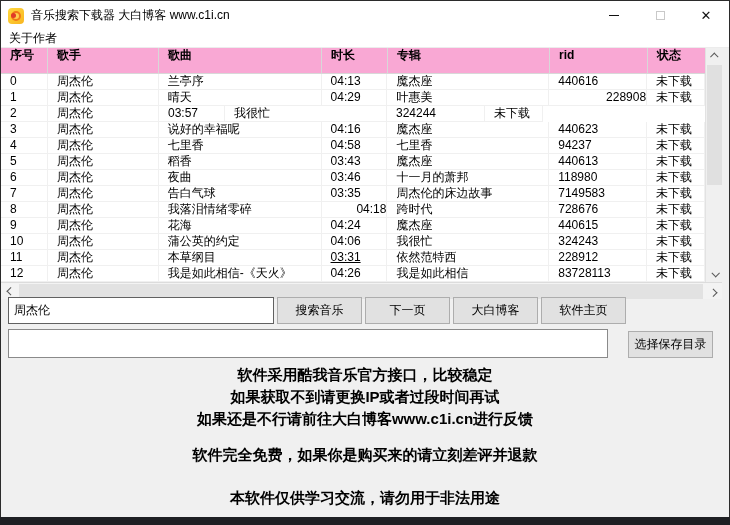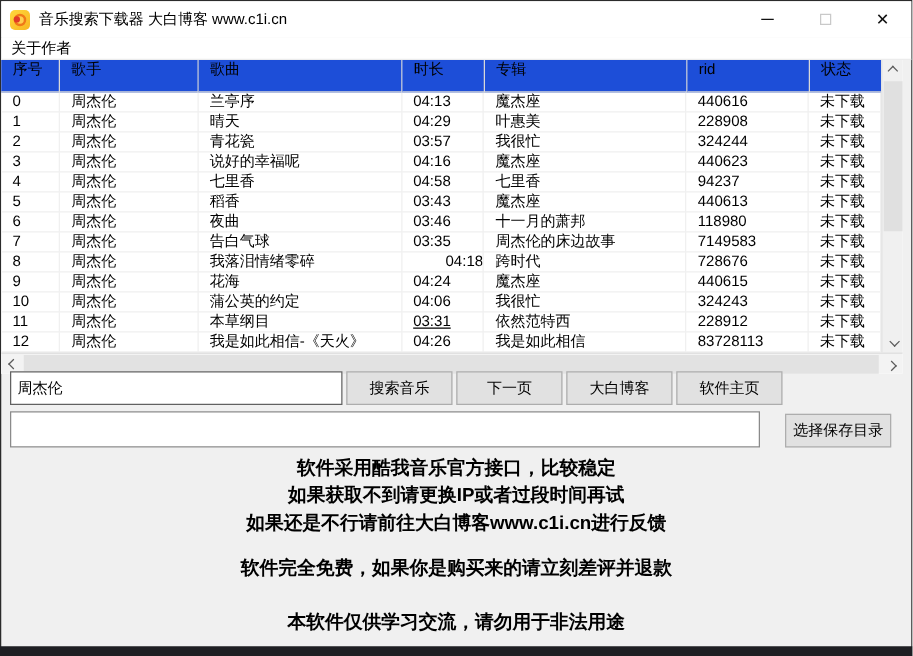--- a/index.html
+++ b/index.html
@@ -21,21 +21,21 @@
   .wc.max i { display:block; width:9px; height:9px; border:1px solid #c9c9c9; }
   .wc.close { font-size:13px; }
 
   
   .menubar { position:absolute; left:1px; top:30px; right:1px; height:18px; background:#ffffff; display:flex; align-items:center; border-bottom:1px solid #ececec; }
   .menu-item { font-size:12px; color:#000; padding:0 8px; }
 
   
   .table-wrap { position:absolute; left:1px; top:48px; width:721px; height:251px; background:#ffffff; }
   .thead { display:flex; height:26px; }
-  .hcell { font-size:12px; line-height:25px; padding-left:9px; border-right:1px solid #d8d8d8; border-bottom:1px solid #d8d8d8; white-space:nowrap; overflow:hidden; background:#1d4ed8; }
+  .hcell { font-size:12px; line-height:25px; padding-left:9px; border-right:1px solid #d8d8d8; border-bottom:1px solid #d8d8d8; white-space:nowrap; overflow:hidden; background:#f9a8d4;font-weight:bold; }
   .tbody { position:absolute; top:26px; left:0; right:17px; bottom:17px; overflow:hidden; }
   .trow { display:flex; height:16px; }
   .cell { font-size:12px; line-height:15px; padding-left:9px; white-space:nowrap; overflow:hidden; color:#000; }
   .trow .cell { border-right:1px solid #f0f0f0; border-bottom:1px solid #f0f0f0; height:16px; }
 
   
   .vscroll { position:absolute; top:0; right:0; width:17px; height:234px; background:#f0f0f0; border-left:1px solid #e2e2e2; }
   .vthumb { position:absolute; top:17px; left:1px; width:15px; height:120px; background:#e0e0e0; }
   .sarrow { position:absolute; left:0; width:17px; height:16px; display:flex; align-items:center; justify-content:center; }
   .chev { width:6px; height:6px; border-left:1px solid #5a5a5a; border-top:1px solid #5a5a5a; }
@@ -108,27 +108,26 @@
           <div class="cell" style="width: 162px;">魔杰座</div>
           <div class="cell" style="width: 98px;">440616</div>
           <div class="cell" style="width: 58px;">未下载</div>
         </div>
         <div class="trow">
           <div class="cell" style="width: 47px;">1</div>
           <div class="cell" style="width: 111px;">周杰伦</div>
           <div class="cell" style="width: 163px;">晴天</div>
           <div class="cell" style="width: 66px;">04:29</div>
           <div class="cell" style="width: 162px;">叶惠美</div>
-          <div class="cell" style="width: 98px;">228908</div>
+          <div class="cell" style="width: 98px; text-align: right;">228908</div>
           <div class="cell" style="width: 58px;">未下载</div>
         </div>
         <div class="trow">
           <div class="cell" style="width: 47px;">2</div>
           <div class="cell" style="width: 111px;">周杰伦</div>
-          <div class="cell" style="width: 163px;">青花瓷</div>
           <div class="cell" style="width: 66px;">03:57</div>
           <div class="cell" style="width: 162px;">我很忙</div>
           <div class="cell" style="width: 98px;">324244</div>
           <div class="cell" style="width: 58px;">未下载</div>
         </div>
         <div class="trow">
           <div class="cell" style="width: 47px;">3</div>
           <div class="cell" style="width: 111px;">周杰伦</div>
           <div class="cell" style="width: 163px;">说好的幸福呢</div>
           <div class="cell" style="width: 66px;">04:16</div>

